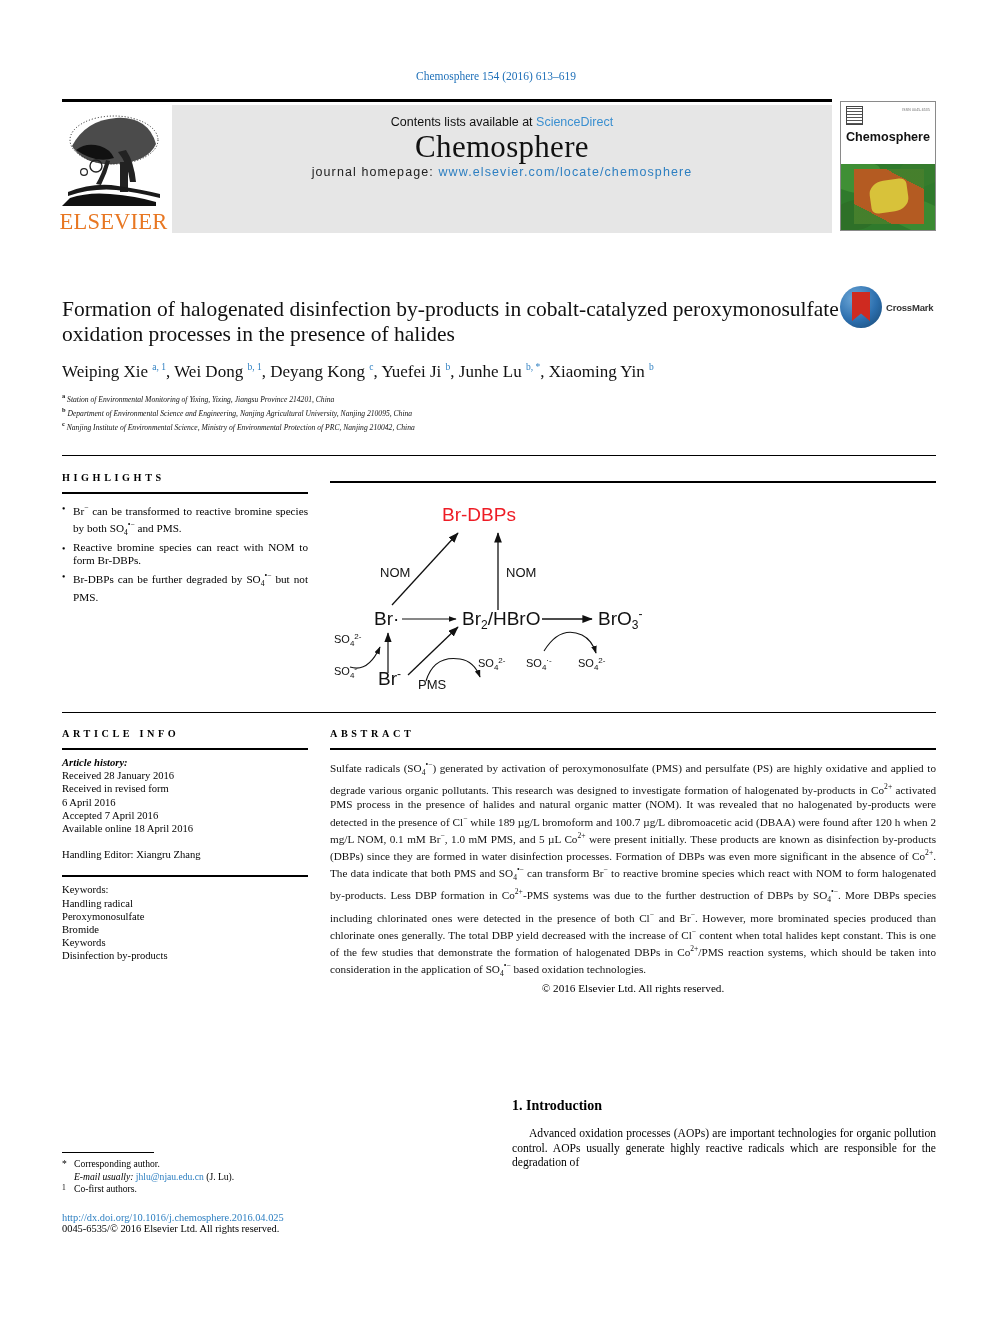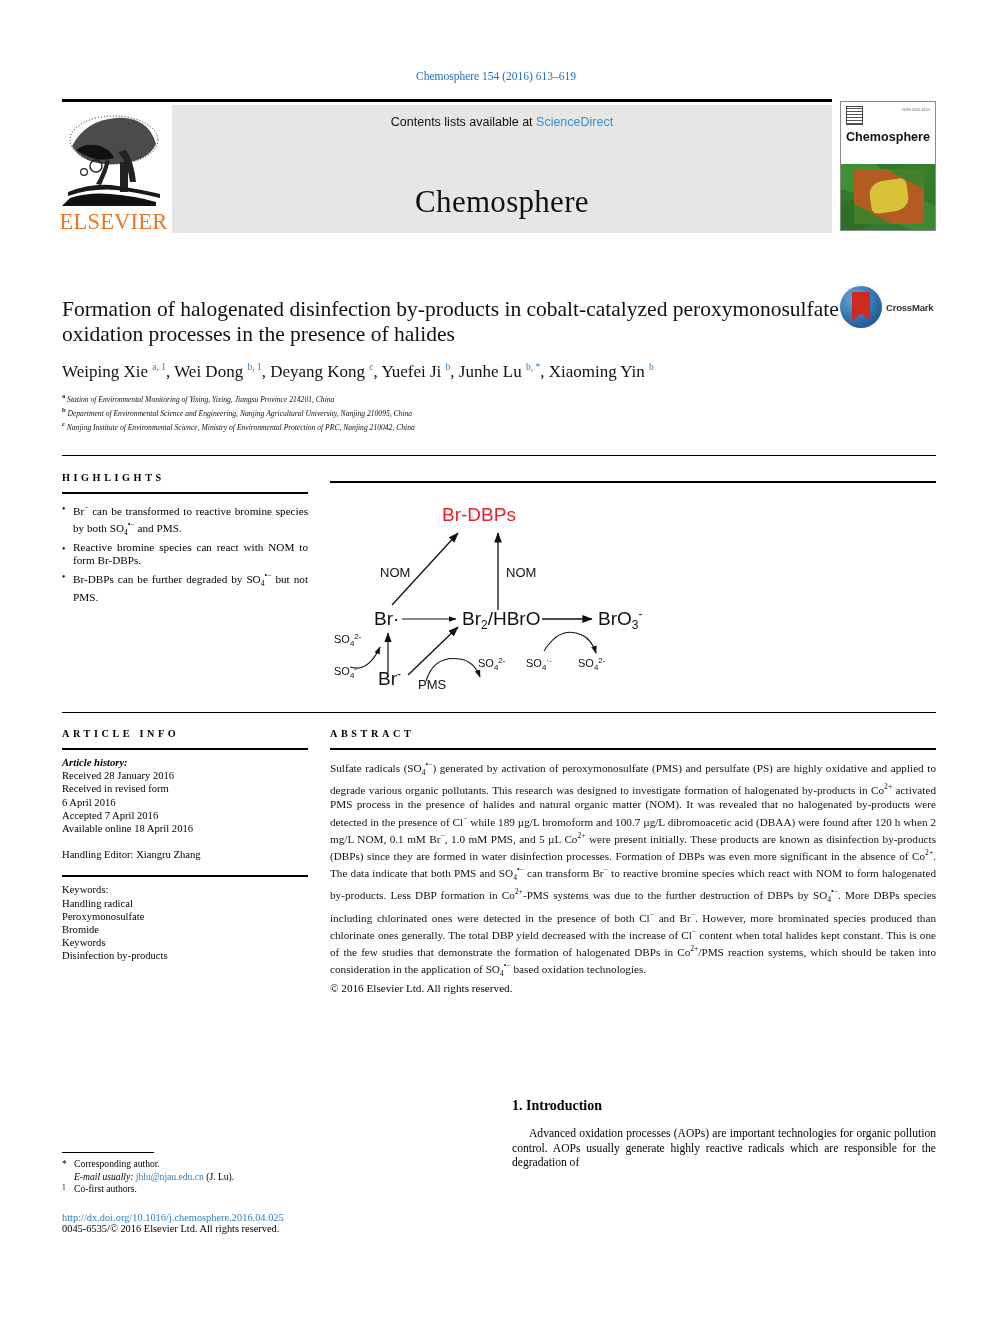--- a/index.html
+++ b/index.html
@@ -34,21 +34,21 @@
   }
   .tree-svg { width:103px; height:100px; display:block; }
   .elsevier-word {
     font-family:"Liberation Serif", serif;
     color:#E87722; font-size:22.5px; letter-spacing:.2px; line-height:1;
     margin-top:1px; white-space:nowrap;
   }
   .journal-band {
     position:absolute; left:110px; top:6px; width:660px; height:128px;
     background:#e6e6e6;
-    display:flex; flex-direction:column; align-items:center; justify-content:space-between;
+    display:flex; flex-direction:column; align-items:center; 
     padding:10px 0 13px 0;
   }
   .contents-line {
     font-family:"Liberation Sans", sans-serif; font-size:12.5px; color:#111;
   }
   .contents-line .sd { color:#3a8fd0; }
   .journal-title {
     font-family:"Liberation Serif", serif; font-size:31px; color:#111; letter-spacing:.3px;
   }
   .homepage-line {
@@ -129,21 +129,21 @@
 
   
   .ai-body { font-size:10.6px; line-height:13.2px; }
   .ai-body .it { font-style:italic; font-weight:bold; }
   .kw-body { font-size:10.6px; line-height:13.2px; }
 
   
   .abstract-text {
     font-size:11.2px; line-height:14.35px; text-align:justify; color:#111;
   }
-  .copyright { text-align:left; font-size:11.2px; margin-top:1px; }
+  .copyright { text-align:center; font-size:11.2px; margin-top:1px; }
 
   
   .intro-head { font-size:14px; font-weight:bold; }
   .intro-p { font-size:11.6px; line-height:14.6px; text-align:justify; text-indent:17px; margin-top:13px;}
 
   
   .fn-rule { width:92px; height:1px; background:#000; }
   .fn { font-size:9.6px; line-height:12.6px; }
   .fn .lnk { color:#2d7fc1; }
   .doi { color:#2d7fc1; font-size:10.4px; }
@@ -175,20 +175,23 @@
         </g>
       </svg>
       <div class="elsevier-word">ELSEVIER</div>
     </div>
 
     <div class="journal-band">
       <div class="contents-line">
         <span>Contents lists available at </span><span class="sd">ScienceDirect</span>
       </div>
       <div class="journal-title">Chemosphere</div>
+      <div class="homepage-line">
+        <span>journal homepage: </span><span class="url">www.elsevier.com/locate/chemosphere</span>
+      </div>
     </div>
 
     <div class="cover-thumb">
       <div class="cover-top">
         <div class="cover-els"></div>
         <div class="cover-issn">ISSN 0045-6535</div>
         <div class="cover-name">Chemosphere</div>
       </div>
       <div class="cover-img">
         <div class="leaf" style="left:-12px;top:-6px;width:48px;height:34px;transform:rotate(18deg);"></div>

